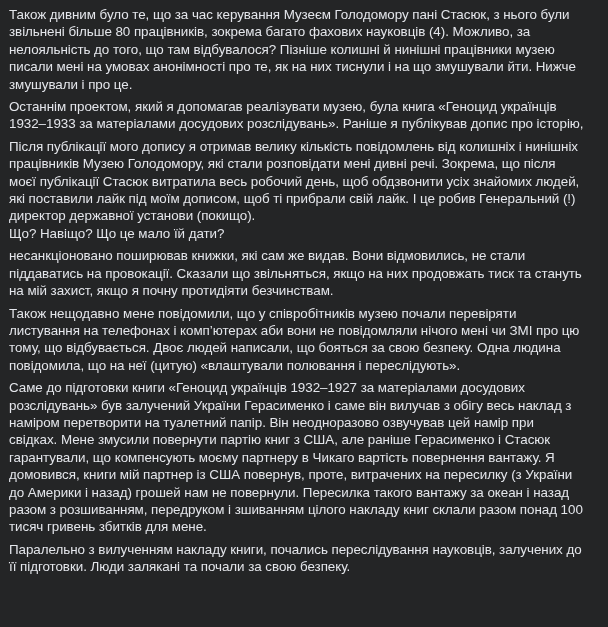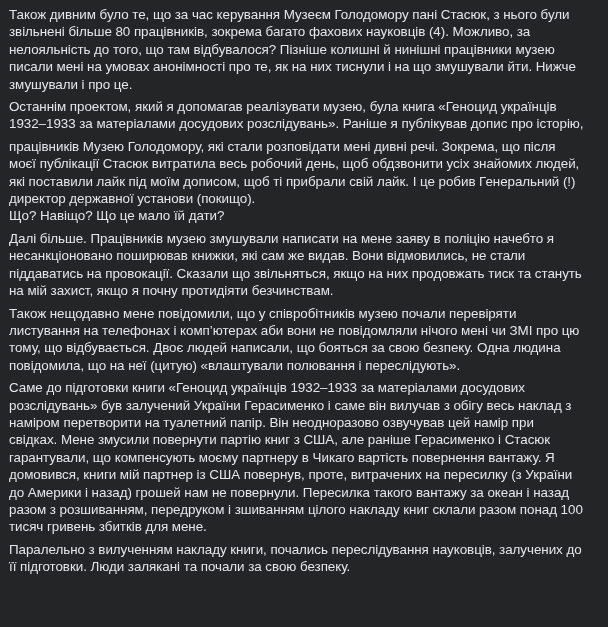--- a/index.html
+++ b/index.html
@@ -40,40 +40,40 @@
       <div class="text-line">звільнені більше 80 працівників, зокрема багато фахових науковців (4). Можливо, за</div>
       <div class="text-line">нелояльність до того, що там відбувалося? Пізніше колишні й нинішні працівники музею</div>
       <div class="text-line">писали мені на умовах анонімності про те, як на них тиснули і на що змушували йти. Нижче</div>
       <div class="text-line">змушували і про це.</div>
     </div>
     <div class="post-paragraph">
       <div class="text-line">Останнім проектом, який я допомагав реалізувати музею, була книга «Геноцид українців</div>
       <div class="text-line">1932–1933 за матеріалами досудових розслідувань». Раніше я публікував допис про історію,</div>
     </div>
     <div class="post-paragraph">
+      <div class="text-line">Після публікації мого допису я отримав велику кількість повідомлень від колишніх і нинішніх</div>
       <div class="text-line">працівників Музею Голодомору, які стали розповідати мені дивні речі. Зокрема, що після</div>
       <div class="text-line">моєї публікації Стасюк витратила весь робочий день, щоб обдзвонити усіх знайомих людей,</div>
       <div class="text-line">які поставили лайк під моїм дописом, щоб ті прибрали свій лайк. І це робив Генеральний (!)</div>
       <div class="text-line">директор державної установи (покищо).</div>
       <div class="text-line">Що? Навіщо? Що це мало їй дати?</div>
     </div>
     <div class="post-paragraph">
-      <div class="text-line">Далі більше. Працівників музею змушували написати на мене заяву в поліцію начебто я</div>
       <div class="text-line">несанкціоновано поширював книжки, які сам же видав. Вони відмовились, не стали</div>
       <div class="text-line">піддаватись на провокації. Сказали що звільняться, якщо на них продовжать тиск та стануть</div>
       <div class="text-line">на мій захист, якщо я почну протидіяти безчинствам.</div>
     </div>
     <div class="post-paragraph">
       <div class="text-line">Також нещодавно мене повідомили, що у співробітників музею почали перевіряти</div>
       <div class="text-line">листування на телефонах і комп’ютерах аби вони не повідомляли нічого мені чи ЗМІ про цю</div>
       <div class="text-line">тому, що відбувається. Двоє людей написали, що бояться за свою безпеку. Одна людина</div>
       <div class="text-line">повідомила, що на неї (цитую) «влаштували полювання і переслідують».</div>
     </div>
     <div class="post-paragraph">
-      <div class="text-line">Саме до підготовки книги «Геноцид українців 1932–1933 за матеріалами досудових</div>
+      <div class="text-line">Саме до підготовки книги «Геноцид українців 1932–1927 за матеріалами досудових</div>
       <div class="text-line">розслідувань» був залучений України Герасименко і саме він вилучав з обігу весь наклад з</div>
       <div class="text-line">наміром перетворити на туалетний папір. Він неодноразово озвучував цей намір при</div>
       <div class="text-line">свідках. Мене змусили повернути партію книг з США, але раніше Герасименко і Стасюк</div>
       <div class="text-line">гарантували, що компенсують моєму партнеру в Чикаго вартість повернення вантажу. Я</div>
       <div class="text-line">домовився, книги мій партнер із США повернув, проте, витрачених на пересилку (з України</div>
       <div class="text-line">до Америки і назад) грошей нам не повернули. Пересилка такого вантажу за океан і назад</div>
       <div class="text-line">разом з розшиванням, передруком і зшиванням цілого накладу книг склали разом понад 100</div>
       <div class="text-line">тисяч гривень збитків для мене.</div>
     </div>
     <div class="post-paragraph">

